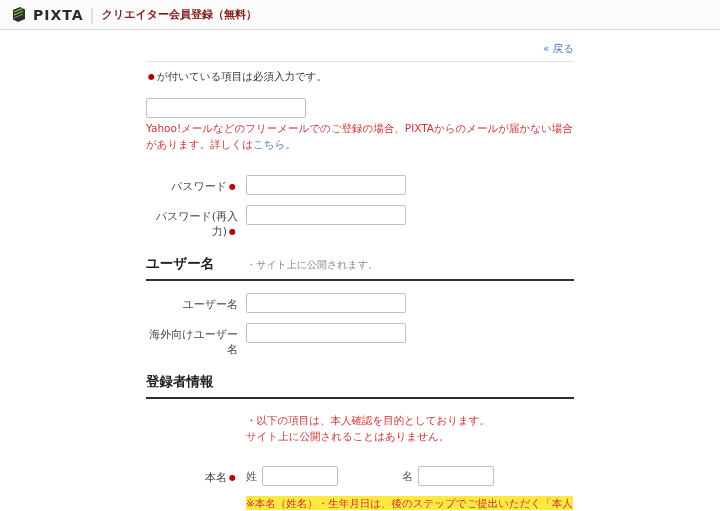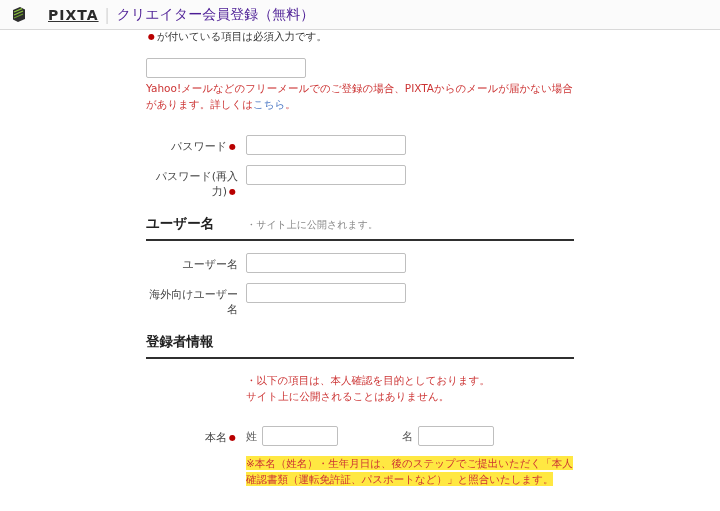--- a/index.html
+++ b/index.html
@@ -1,24 +1,24 @@
 <!DOCTYPE html>
 <html><head>
 <meta charset="utf-8">
 <style>
   * { margin:0; padding:0; box-sizing:border-box; }
   html,body { width:720px; background:#fff; font-family:"DejaVu Sans","Liberation Sans",sans-serif; color:#333; }
   body { min-height:511px; }
 
   
   .topbar { height:30px; background:#fbfbfb; border-bottom:1px solid #d9d9d9; display:flex; align-items:center; padding:0 10px; }
-  .logo-wrap { display:flex; align-items:center; gap:21px;text-decoration:underline; }
+  .logo-wrap { display:flex; align-items:center; gap:6px; }
   .brand { font-size:14px; font-weight:bold; color:#2b2b2b; letter-spacing:1px; }
   .topbar .divider { color:#bbb; font-size:15px; margin:0 7px 0 6px; font-weight:200; }
-  .page-title { font-size:14px; font-weight:normal; color:#4c1d95; }
+  .page-title { font-size:11px; font-weight:bold; color:#7f1d1d; }
 
   
   .container { width:428px; margin:0 auto; }
   .backline { text-align:right; padding-top:7px; padding-bottom:5px; border-bottom:1px solid #e0e0e0; margin-bottom:8px; }
   .back-link { font-size:10.5px; color:#4a77c4; text-decoration:none; }
 
   .req-notice { font-size:10.5px; color:#333; margin-bottom:13px; }
   .dot { color:#b80000; font-size:8px; vertical-align:1px; margin:0 2px; }
 
   .form-row { display:flex; margin-bottom:9px; }
@@ -51,20 +51,23 @@
       <path d="M4 12 L13 8" stroke="#6f9e2f" stroke-width="1.2" fill="none"></path>
     </svg>
     <span class="brand">PIXTA</span>
   </div>
   <span class="divider">|</span>
   <span class="page-title">クリエイター会員登録（無料）</span>
 </div>
 
 <div class="container">
 
+  <div class="backline">
+    <a href="#" class="back-link">« 戻る</a>
+  </div>
 
   <div class="req-notice"><span class="dot">●</span><span>が付いている項目は必須入力です。</span></div>
 
   <div class="form-row">
     <div class="row-control">
       <input type="text" style="">
       <div class="note-red"><span>Yahoo!メールなどのフリーメールでのご登録の場合、PIXTAからのメールが届かない場合があります。詳しくは</span><a href="#">こちら</a><span>。</span></div>
     </div>
   </div>
 

